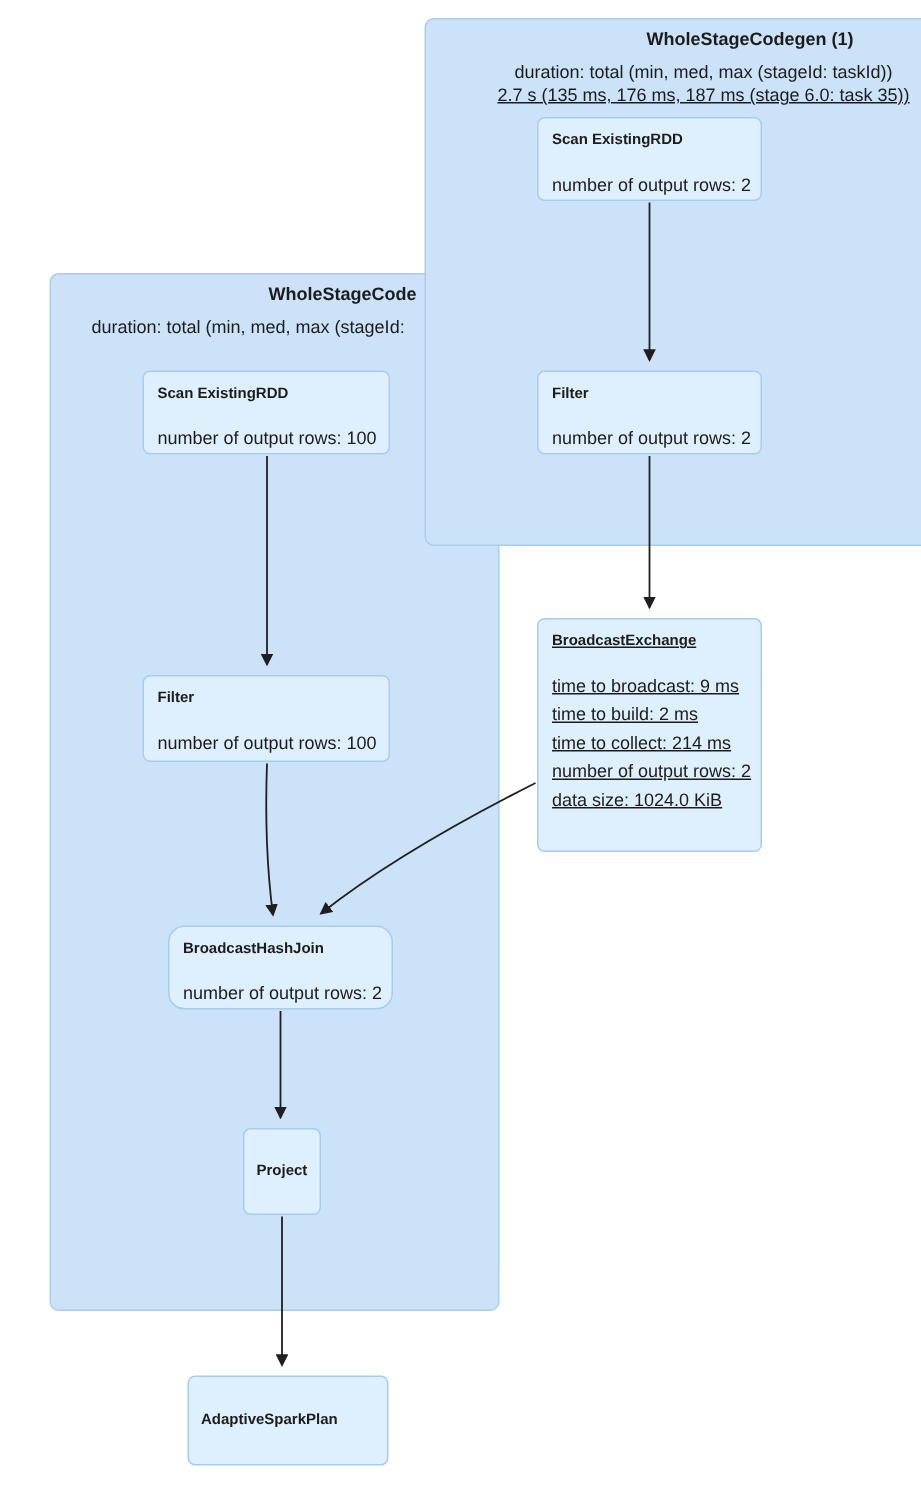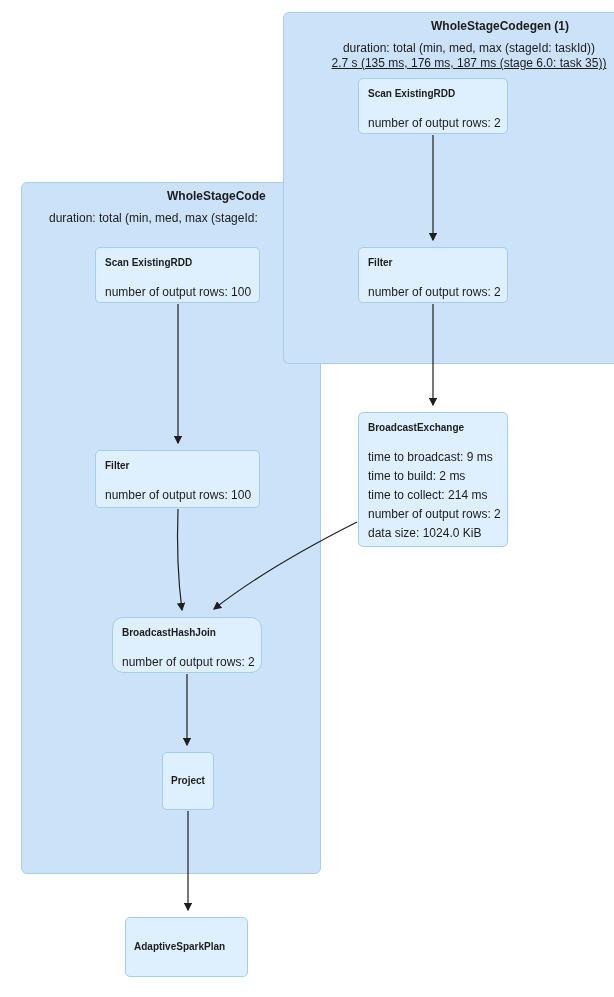--- a/index.html
+++ b/index.html
@@ -83,21 +83,21 @@
   .arrow-head {
     fill: var(--edge, #1f1f1f);
     stroke: none;
   }
 </style>
 </head>
 <body>
 
 <div class="canvas">
 
-  <div class="cluster" style="left:21px; top:182px; width:300px; height:692px;">
+  <div class="cluster" style="left:33px; top:182px; width:300px; height:692px;">
     <div class="cluster-title" style="left:145px; top:6px;">WholeStageCode</div>
     <div class="cluster-duration" style="left:27px; top:28px;">duration: total (min, med, max (stageId:</div>
   </div>
 
   <div class="cluster" style="left:283px; top:12px; width:372px; height:352px;">
     <div class="cluster-title" style="left:147px; top:6px;">WholeStageCodegen (1)</div>
     <div class="cluster-duration centered" style="top:28px;">duration: total (min, med, max (stageId: taskId))</div>
     <div class="cluster-duration centered" style="top:43px;text-decoration:underline;">2.7 s (135 ms, 176 ms, 187 ms (stage 6.0: task 35))</div>
   </div>
 
@@ -137,21 +137,21 @@
     </div>
   </div>
 
   <div class="node" style="left:95px; top:450px; width:165px; height:58px;">
     <div class="title">Filter</div>
     <div class="metrics">
       <div class="metric-line">number of output rows: 100</div>
     </div>
   </div>
 
-  <div class="node" style="left:358px; top:412px; width:150px; height:135px;">
+  <div class="node" style="left:358px; top:412px; width:150px; height:156px;text-decoration:underline;">
     <div class="title">BroadcastExchange</div>
     <div class="metrics">
       <div class="metric-line">time to broadcast: 9 ms</div>
       <div class="metric-line">time to build: 2 ms</div>
       <div class="metric-line">time to collect: 214 ms</div>
       <div class="metric-line">number of output rows: 2</div>
       <div class="metric-line">data size: 1024.0 KiB</div>
     </div>
   </div>
 
@@ -159,17 +159,17 @@
     <div class="title">BroadcastHashJoin</div>
     <div class="metrics">
       <div class="metric-line">number of output rows: 2</div>
     </div>
   </div>
 
   <div class="node leaf" style="left:162px; top:752px; width:52px; height:58px;">
     <div class="title">Project</div>
   </div>
 
-  <div class="node leaf" style="left:125px; top:917px; width:123px; height:60px;">
+  <div class="node leaf" style="left:125px; top:917px; width:134px; height:60px;">
     <div class="title">AdaptiveSparkPlan</div>
   </div>
 
 </div>
 
 </body></html>

